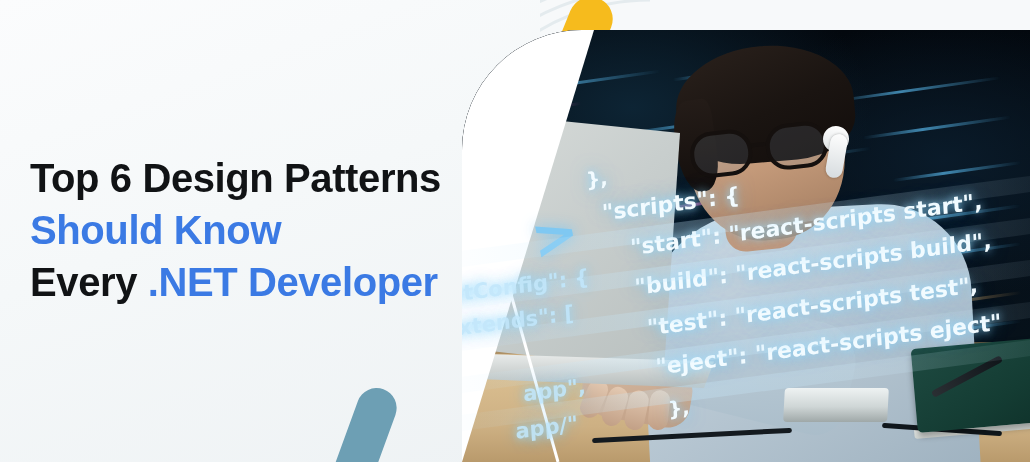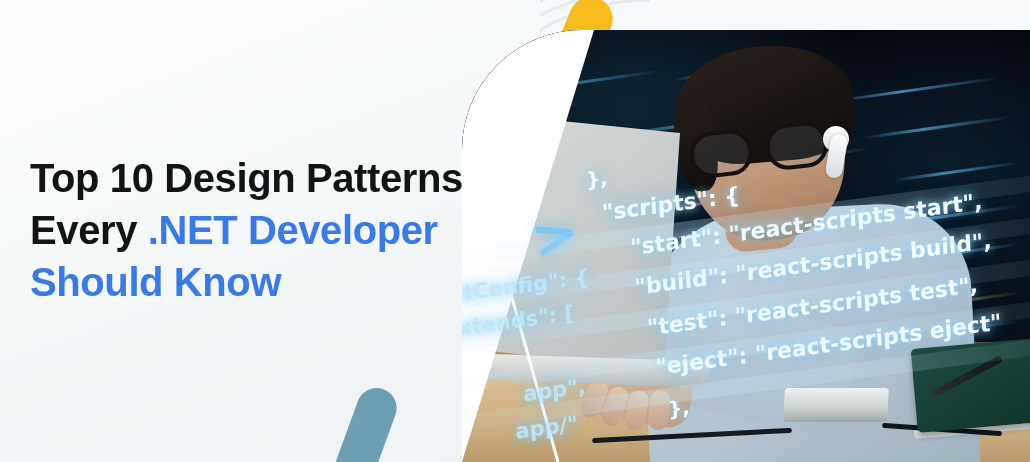--- a/index.html
+++ b/index.html
@@ -271,23 +271,23 @@
       <path d="M 635 -30 A 258 258 0 0 0 377 228 A 258 258 0 0 0 635 486"></path>
       <path d="M 640 -20 A 244 244 0 0 0 396 224 A 244 244 0 0 0 640 468"></path>
       <path d="M 645 -10 A 230 230 0 0 0 415 220 A 230 230 0 0 0 645 450"></path>
       <path d="M 650 0 A 216 216 0 0 0 434 216 A 216 216 0 0 0 650 432"></path>
     </g>
   </svg>
 
   <div class="left-panel"></div>
 
   <h1 class="headline">
-    <span class="line">Top 10 Design Patterns</span>
+    <span class="line">Top 6 Design Patterns</span>
+    <span class="line accent">Should Know</span>
     <span class="line"><span>Every </span><span class="accent">.NET Developer</span></span>
-    <span class="line accent">Should Know</span>
   </h1>
 
   <div class="yellow-bar"></div>
   <div class="blue-bar"></div>
 
   <div class="photo">
     <div class="scene-bg"></div>
 
     <div class="wall-code">
       <div class="streak" style="left:20px; top:52px; width:180px;"></div>

